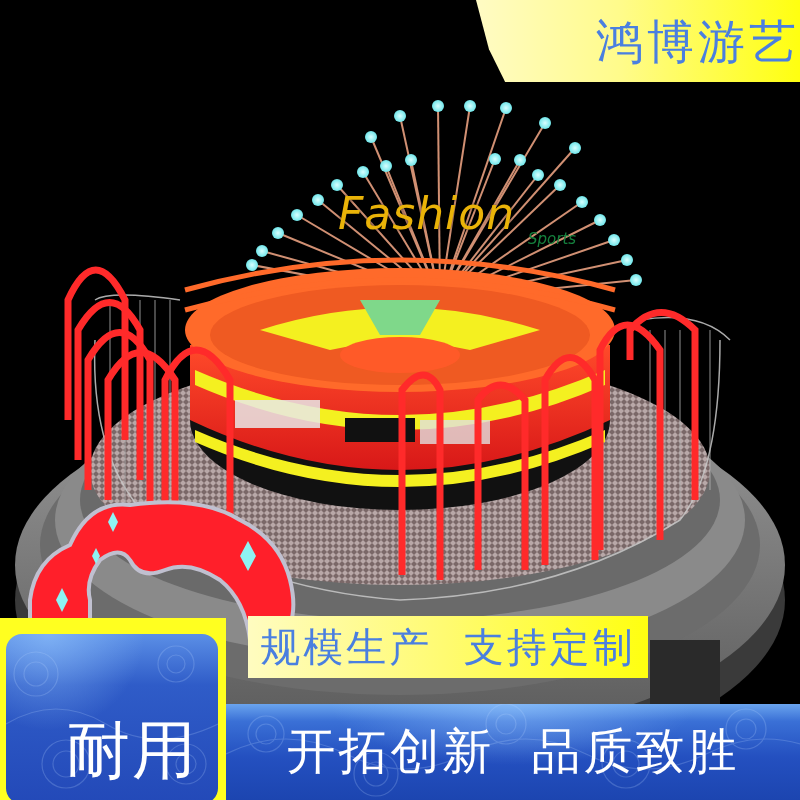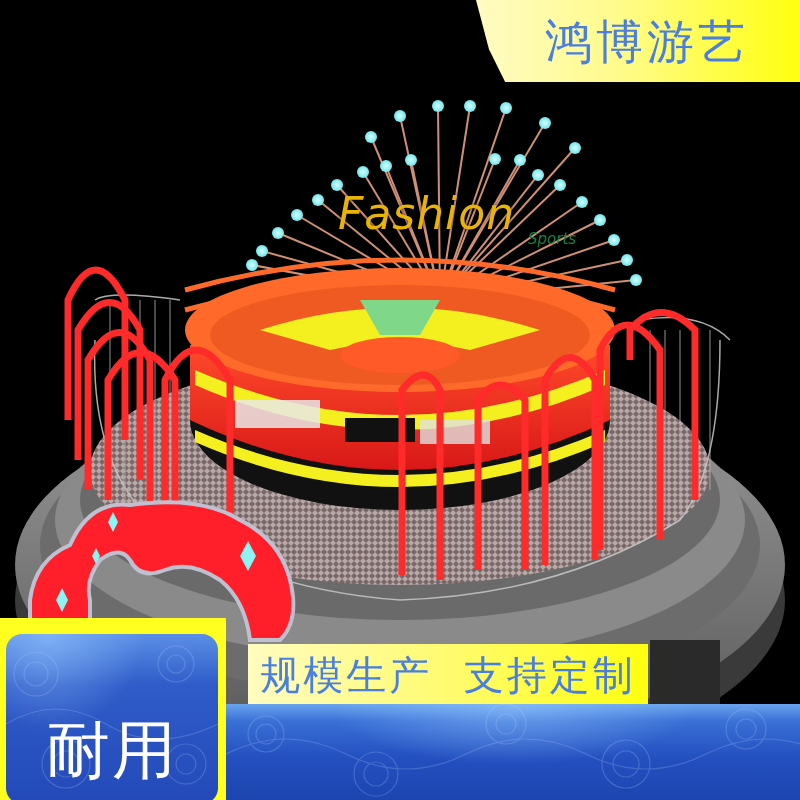--- a/index.html
+++ b/index.html
@@ -7,31 +7,31 @@
     body { position: relative; font-family: "DejaVu Sans", "Liberation Sans", sans-serif; }
 
     #scene { position: absolute; left: 0; top: 0; width: 800px; height: 800px; }
 
     
     .brand {
       position: absolute; left: 476px; top: 0; width: 324px; height: 82px;
       background: linear-gradient(90deg, #fffbc4 0%, #fffb8a 45%, #ffff10 100%);
       border-bottom-left-radius: 28px;
       clip-path: polygon(0 0, 100% 0, 100% 100%, 9% 100%, 4% 60%);
-      display: flex; align-items: center; justify-content: center;
+      display: flex; align-items: center; justify-content: flex-end;
       padding-left: 18px;
     }
     .brand-text {
       color: #4a7fe0; font-size: 47px; letter-spacing: 4px; line-height: 1;
       font-weight: normal;
     }
 
     
     .tagline-strip {
-      position: absolute; left: 248px; top: 644px; width: 400px; height: 62px;
+      position: absolute; left: 248px; top: 616px; width: 400px; height: 62px;
       background: linear-gradient(90deg, #fffcc0 0%, #fffb70 50%, #ffff10 100%);
       display: flex; align-items: center; justify-content: center;
     }
     .tagline-text { color: #4a7fe0; font-size: 40px; letter-spacing: 3px; white-space: pre; }
 
     
     .bottom-bar {
       position: absolute; left: 226px; top: 704px; width: 574px; height: 96px;
       background:
         radial-gradient(ellipse at 50% 0%, rgba(150,200,255,0.55) 0%, rgba(150,200,255,0) 45%),
@@ -52,21 +52,21 @@
       background:
         radial-gradient(ellipse at 20% 0%, rgba(150,200,255,0.6) 0%, rgba(150,200,255,0) 40%),
         linear-gradient(180deg, #5b8fe6 0%, #2f5cc8 30%, #2349b8 100%);
       overflow: hidden;
     }
     .badge-line {
       position: absolute; left: 0; width: 100%; text-align: center;
       color: #fff; font-size: 64px; line-height: 1; letter-spacing: 2px;
     }
     .badge-line.l1 { top: 18px; }
-    .badge-line.l2 { top: 84px; }
+    .badge-line.l2 { top: 84px; margin-left: 20px; }
 
     .swirl { position: absolute; inset: 0; z-index: 1; opacity: 0.22; }
 
     .fashion-text {
       position: absolute; left: 338px; top: 192px;
       color: #eab308; font-family: "DejaVu Sans", sans-serif; font-style: italic;
       font-size: 44px; letter-spacing: 1px; line-height: 1;
       text-shadow: 0 0 4px rgba(0,0,0,0.6);
     }
     .sports-text {
@@ -244,20 +244,21 @@
         <circle cx="150" cy="70" r="12"></circle>
       <circle cx="280" cy="20" r="20"></circle>
         <circle cx="280" cy="20" r="10"></circle>
       <circle cx="400" cy="60" r="24"></circle>
         <circle cx="400" cy="60" r="13"></circle>
       <circle cx="520" cy="25" r="20"></circle>
         <circle cx="520" cy="25" r="10"></circle>
       <path d="M0 50 Q 60 20 120 50 T 240 50 T 360 50 T 480 50 T 600 50"></path>
     </g>
   </svg>
+  <span class="bottom-text">开拓创新  品质致胜</span>
 </div>
 
 <div class="badge-frame">
   <div class="badge">
     <svg class="swirl" viewBox="0 0 212 170" preserveAspectRatio="none">
       <g fill="none" stroke="#bcd8ff" stroke-width="1.2">
         <circle cx="30" cy="40" r="22"></circle>
           <circle cx="30" cy="40" r="12"></circle>
         <circle cx="170" cy="30" r="18"></circle>
           <circle cx="170" cy="30" r="9"></circle>

